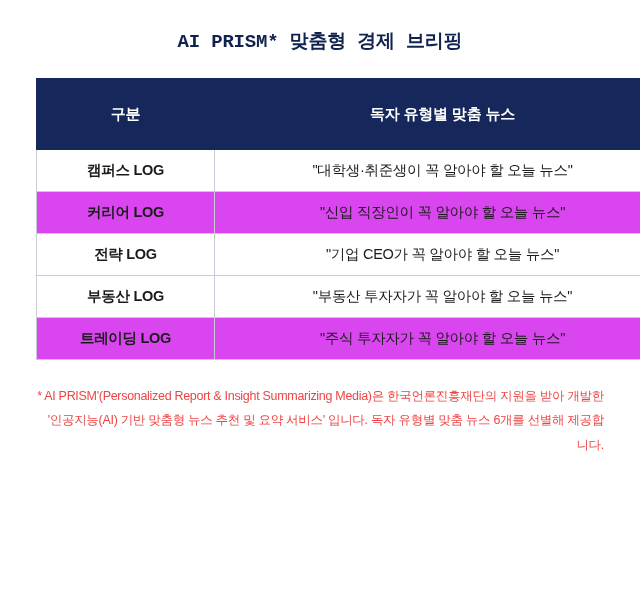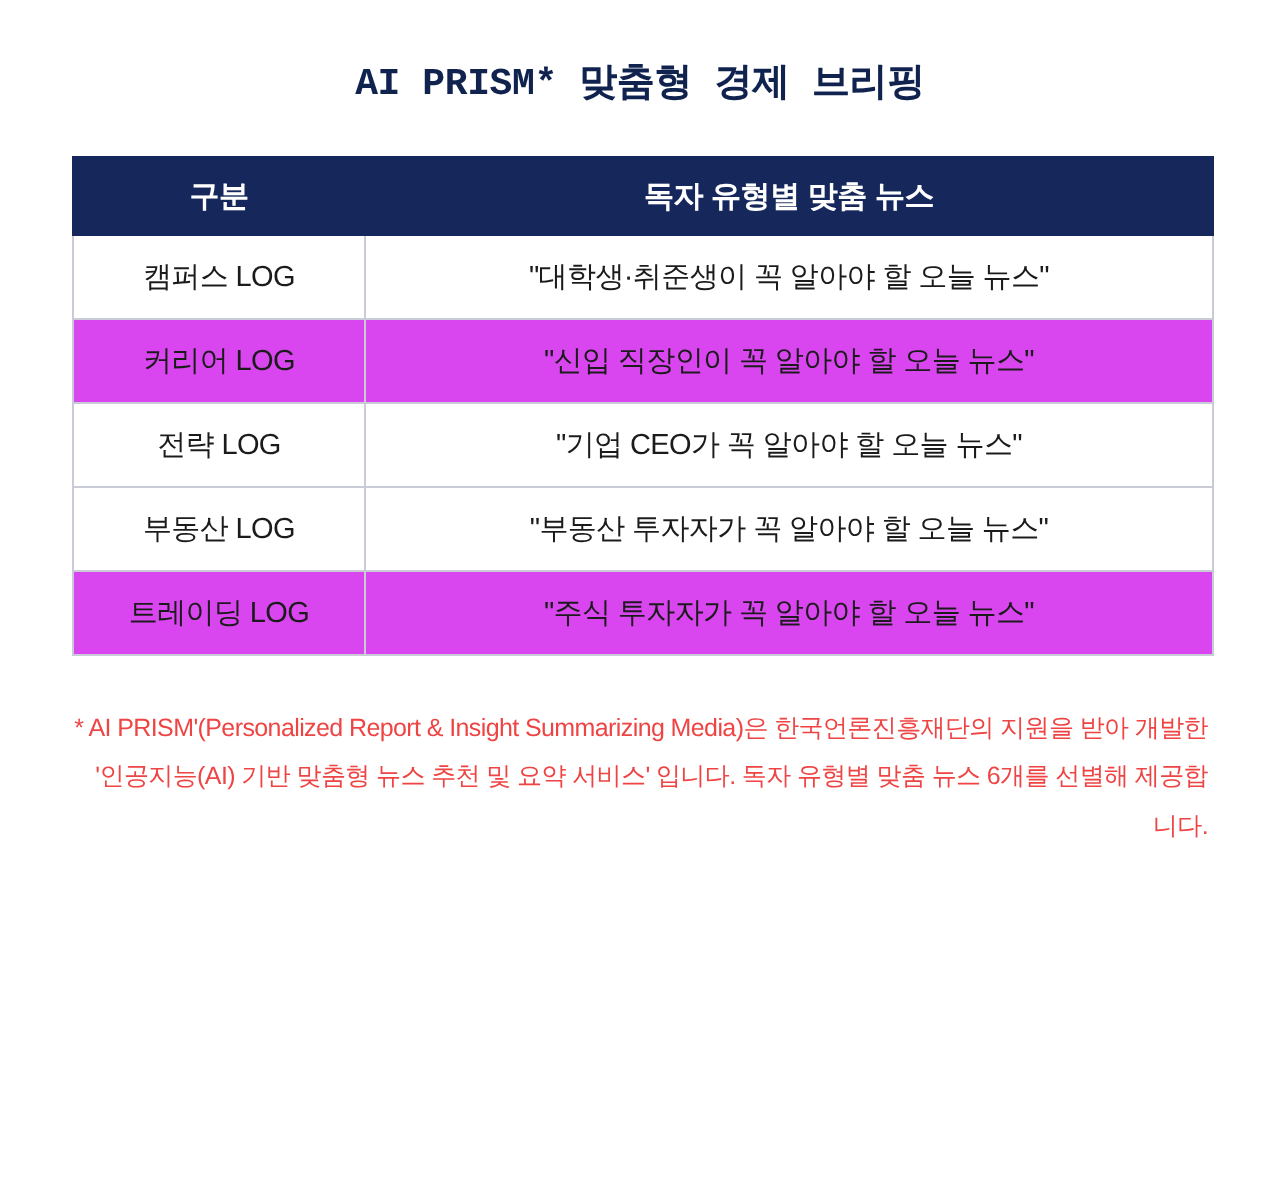--- a/index.html
+++ b/index.html
@@ -36,21 +36,21 @@
     width: 568px;
     border-collapse: collapse;
     table-layout: fixed;
   }
   table.brief-table th {
     background: #16275c;
     color: #ffffff;
     font-size: 15px;
     font-weight: bold;
     height: 38px;
-    padding: 0;
+    padding: 16px;
     text-align: center;
     border: 1px solid #16275c;
     letter-spacing: -0.2px;
   }
   table.brief-table th.col-type { width: 145px; }
   table.brief-table th.col-news { width: 423px; }
   table.brief-table td {
     height: 41px;
     padding: 0 6px;
     text-align: center;
@@ -59,21 +59,21 @@
     letter-spacing: -0.3px;
     color: #1b1b1b;
   }
   table.brief-table tr.row-even td {
     background: #ffffff;
   }
   table.brief-table tr.row-odd td {
     background: #d946ef;
   }
   table.brief-table td.cell-type {
-    font-weight: normal;
+    font-weight: bold;
   }
   .footnote {
     margin-top: 24px;
     width: 568px;
     font-size: 12.5px;
     line-height: 1.95;
     color: #ef4444;
     letter-spacing: -0.3px;
     text-align: right;
   }

